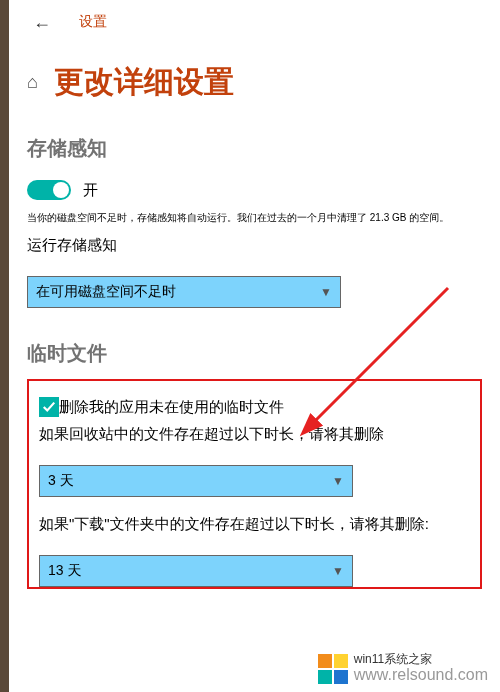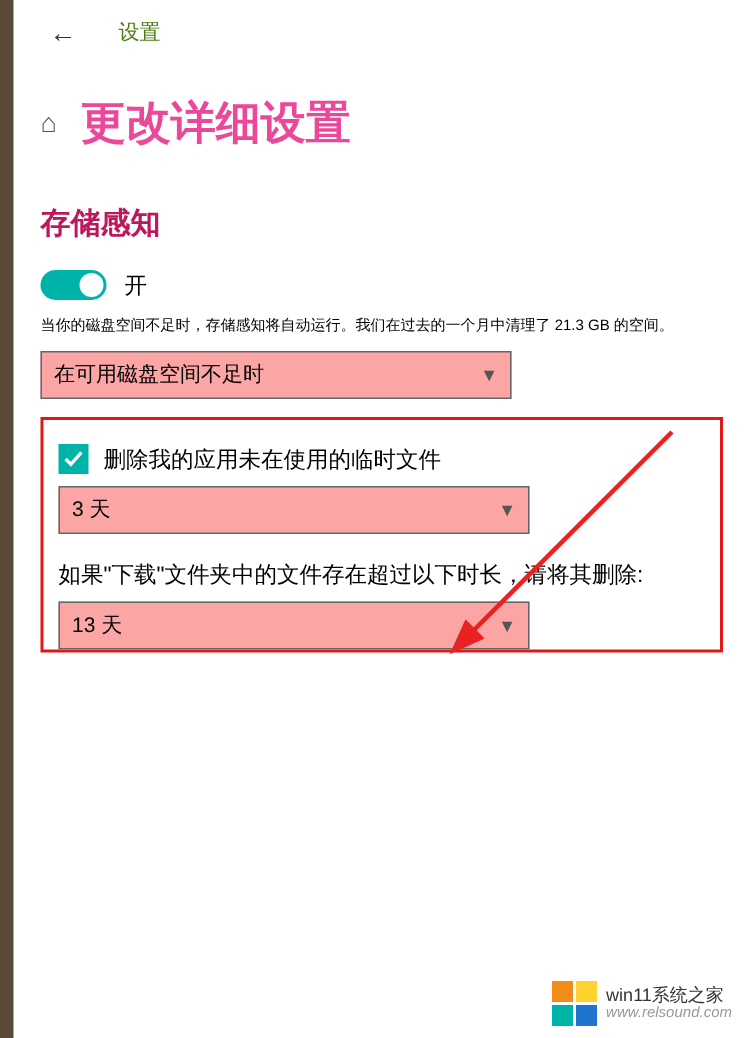--- a/index.html
+++ b/index.html
@@ -1,45 +1,45 @@
 <!DOCTYPE html>
 <html><head>
   <meta charset="utf-8">
   <style>
     *{margin:0;padding:0;box-sizing:border-box;font-family:"Microsoft YaHei","Segoe UI",sans-serif;}
     body{width:500px;height:692px;background:#fff;position:relative;overflow:hidden;}
     .left-edge{position:absolute;left:0;top:0;width:9px;height:692px;background:#5a4838;}
     .container{margin-left:9px;padding:0 18px;}
     .topbar{display:flex;align-items:center;height:44px;}
     .back-btn{font-size:18px;color:#333;padding:0 6px;}
-    .topbar-label{font-size:14px;color:#4d7c0f;margin-left:22px;}
+    .topbar-label{font-size:14px;color:#c2410c;margin-left:22px;}
     .title-row{display:flex;align-items:center;margin-top:18px;}
     .home-btn{font-size:18px;color:#555;margin-right:16px;}
-    .page-title{font-size:30px;font-weight:600;color:#ec4899;}
-    .section-h{font-size:20px;font-weight:600;color:#be185d;margin-top:32px;}
+    .page-title{font-size:30px;font-weight:600;color:#c2410c;}
+    .section-h{font-size:20px;font-weight:600;color:#737373;margin-top:32px;}
     .toggle-row{display:flex;align-items:center;margin-top:18px;}
     .toggle{width:44px;height:20px;border-radius:10px;background:#00b3a8;position:relative;}
     .toggle-knob{position:absolute;right:2px;top:2px;width:16px;height:16px;border-radius:50%;background:#fff;}
     .toggle-label{margin-left:12px;font-size:15px;}
     .desc{font-size:10px;line-height:1.6;margin-top:10px;max-width:460px;}
     .sub-label{font-size:15px;margin-top:10px;}
-    .select{border:1px solid #666;width:314px;height:32px;margin-top:8px;display:flex;align-items:center;justify-content:space-between;padding:0 8px;font-size:14px;background:#fca5a5;}
+    .select{border:1px solid #666;width:314px;height:32px;margin-top:21px;display:flex;align-items:center;justify-content:space-between;padding:0 8px;font-size:14px;background:#7dd3fc;}
     .chev{font-size:12px;color:#555;}
     .red-box{border:2px solid #e01818;padding:10px 10px 0 10px;margin-top:12px;}
-    .cb-row{display:flex;align-items:center;gap:10px;margin:6px 0 8px 0;}
+    .cb-row{display:flex;align-items:center;margin:6px 0 8px 0;}
     .cbx{width:20px;height:20px;background:#00b3a8;display:flex;align-items:center;justify-content:center;}
     .cbx svg{width:14px;height:14px;}
     .cb-label{font-size:15px;}
     .hint{font-size:15px;margin:8px 0 4px 0;}
     .arrow-svg{position:absolute;pointer-events:none;}
     .watermark{position:absolute;bottom:8px;right:12px;display:flex;align-items:center;gap:6px;}
     .wm-squares{display:grid;grid-template-columns:repeat(2,14px);grid-template-rows:repeat(2,14px);gap:2px;}
     .wm-sq{width:14px;height:14px;}
     .wm-text{font-size:12px;color:#333;line-height:1.1;}
-    .wm-text .dom{color:#999;font-size:10px;display:block;font-style:italic;}
+    .wm-text .dom{color:#999;font-size:16px;display:block;}
   </style>
 </head>
 <body>
 
 <div class="left-edge"></div>
 <div class="container">
   <div class="topbar">
     <span class="back-btn">←</span>
     <span class="topbar-label">设置</span>
   </div>
@@ -49,34 +49,37 @@
   </div>
 
   <h2 class="section-h">存储感知</h2>
   <div class="toggle-row">
     <div class="toggle">
         <div class="toggle-knob"></div>
       </div>
     <span class="toggle-label">开</span>
   </div>
   <p class="desc">当你的磁盘空间不足时，存储感知将自动运行。我们在过去的一个月中清理了 21.3 GB 的空间。</p>
+  <p class="sub-label">运行存储感知</p>
   <div class="select">
     <span>在可用磁盘空间不足时</span>
     <span class="chev">▼</span>
   </div>
 
+  <h2 class="section-h">临时文件</h2>
   <div class="red-box">
     <div class="cb-row">
       <div class="cbx">
         <svg viewBox="0 0 16 16">
             <path d="M2 8 L6 12 L14 3" stroke="#fff" stroke-width="2.5" fill="none"></path>
           </svg>
       </div>
       <span class="cb-label">删除我的应用未在使用的临时文件</span>
     </div>
+    <p class="hint">如果回收站中的文件存在超过以下时长，请将其删除</p>
     <div class="select">
       <span>3 天</span>
       <span class="chev">▼</span>
     </div>
     <p class="hint" style="margin-top:18px">如果"下载"文件夹中的文件存在超过以下时长，请将其删除:</p>
     <div class="select" style="margin-bottom:0">
       <span>13 天</span>
       <span class="chev">▼</span>
     </div>
   </div>

